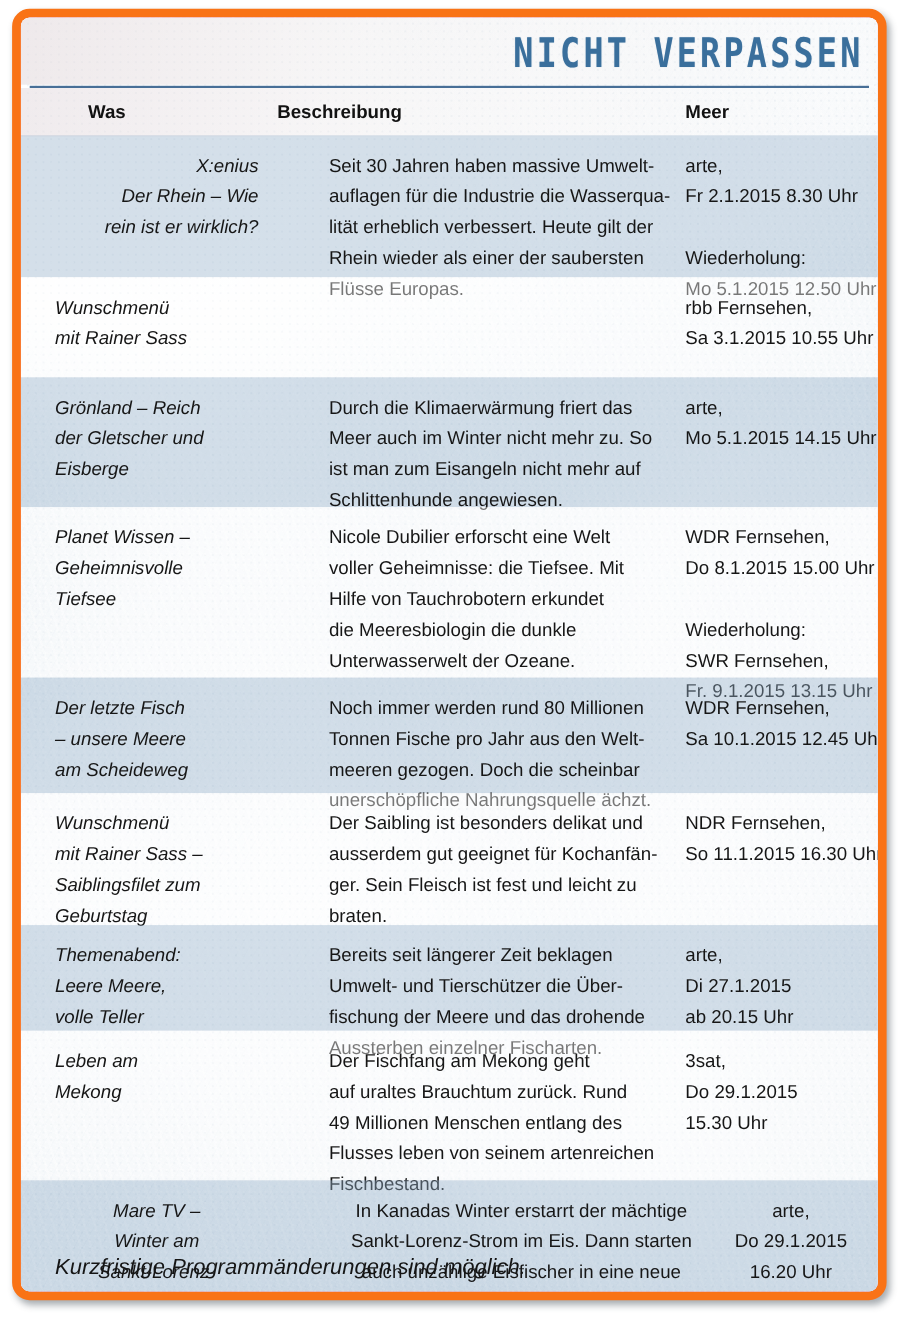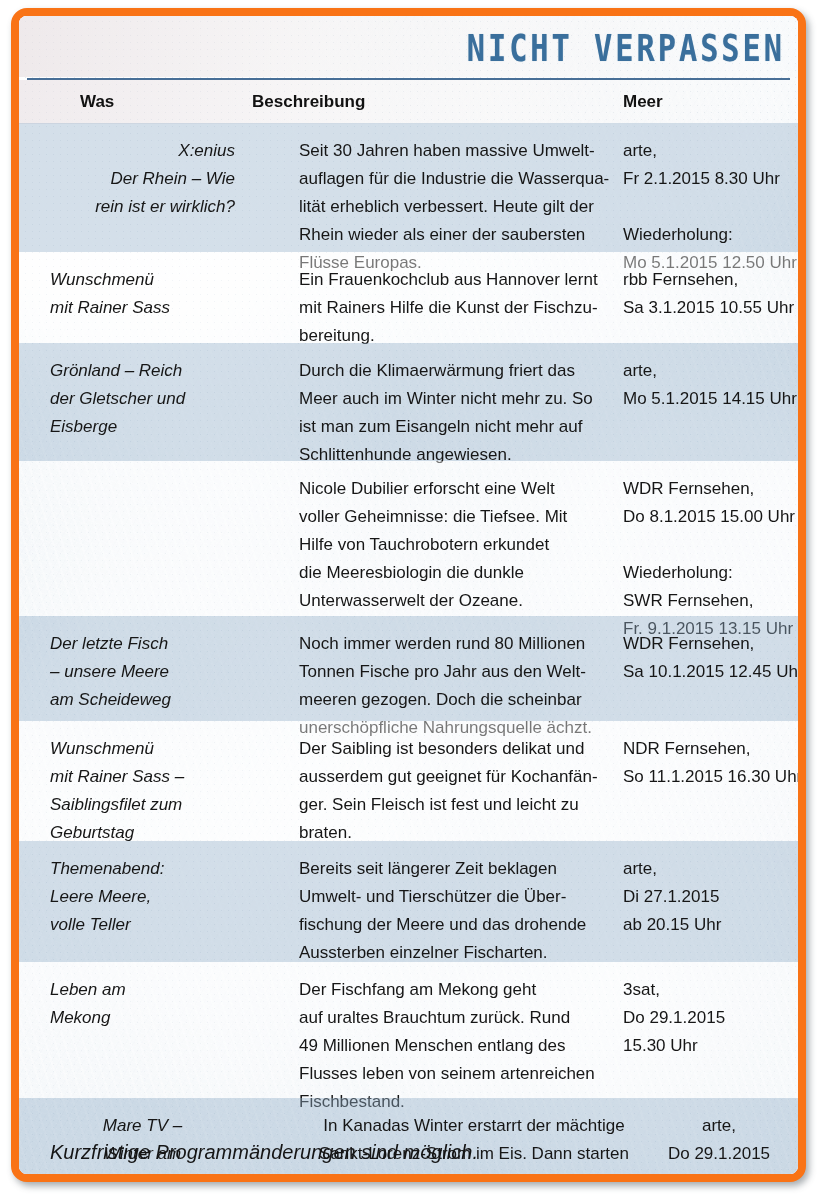--- a/index.html
+++ b/index.html
@@ -212,23 +212,20 @@
 
 Wiederholung:
 Mo 5.1.2015 12.50 Uhr</div>
           </div>
         </div>
         <div class="row light" style="height: 91px;">
           <div class="tint"></div>
           <div class="cells">
             <div class="cell c-was">Wunschmenü
 mit Rainer Sass</div>
-            <div class="cell c-desc">Ein Frauenkochclub aus Hannover lernt
-mit Rainers Hilfe die Kunst der Fischzu-
-bereitung.</div>
             <div class="cell c-wann">rbb Fernsehen,
 Sa 3.1.2015 10.55 Uhr</div>
           </div>
         </div>
         <div class="row dark" style="height: 118px;">
           <div class="tint"></div>
           <div class="cells">
             <div class="cell c-was">Grönland – Reich
 der Gletscher und
 Eisberge</div>
@@ -236,20 +233,23 @@
 Meer auch im Winter nicht mehr zu. So
 ist man zum Eisangeln nicht mehr auf
 Schlittenhunde angewiesen.</div>
             <div class="cell c-wann">arte,
 Mo 5.1.2015 14.15 Uhr</div>
           </div>
         </div>
         <div class="row light" style="height: 155px;">
           <div class="tint"></div>
           <div class="cells">
+            <div class="cell c-was">Planet Wissen –
+Geheimnisvolle
+Tiefsee</div>
             <div class="cell c-desc">Nicole Dubilier erforscht eine Welt
 voller Geheimnisse: die Tiefsee. Mit
 Hilfe von Tauchrobotern erkundet
 die Meeresbiologin die dunkle
 Unterwasserwelt der Ozeane.</div>
             <div class="cell c-wann">WDR Fernsehen,
 Do 8.1.2015 15.00 Uhr
 
 Wiederholung:
 SWR Fernsehen,
@@ -278,21 +278,21 @@
 Saiblingsfilet zum
 Geburtstag</div>
             <div class="cell c-desc">Der Saibling ist besonders delikat und
 ausserdem gut geeignet für Kochanfän-
 ger. Sein Fleisch ist fest und leicht zu
 braten.</div>
             <div class="cell c-wann">NDR Fernsehen,
 So 11.1.2015 16.30 Uhr</div>
           </div>
         </div>
-        <div class="row dark" style="height: 121px;">
+        <div class="row dark" style="height: 96px;">
           <div class="tint"></div>
           <div class="cells">
             <div class="cell c-was">Themenabend:
 Leere Meere,
 volle Teller</div>
             <div class="cell c-desc">Bereits seit längerer Zeit beklagen
 Umwelt- und Tierschützer die Über-
 fischung der Meere und das drohende
 Aussterben einzelner Fischarten.</div>
             <div class="cell c-wann">arte,

